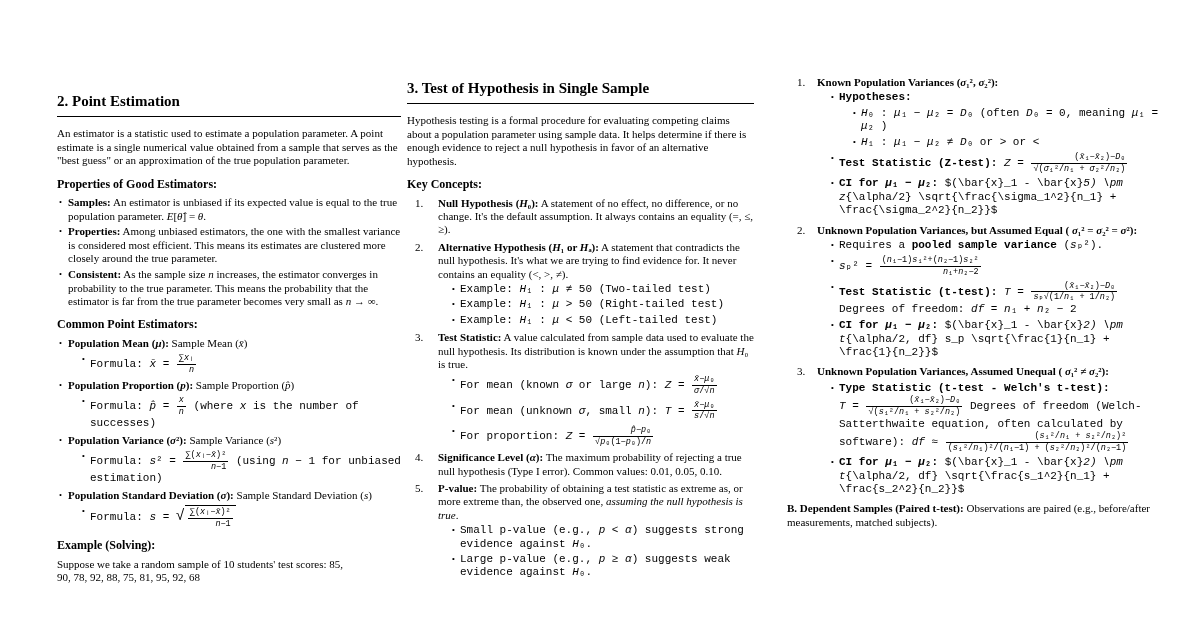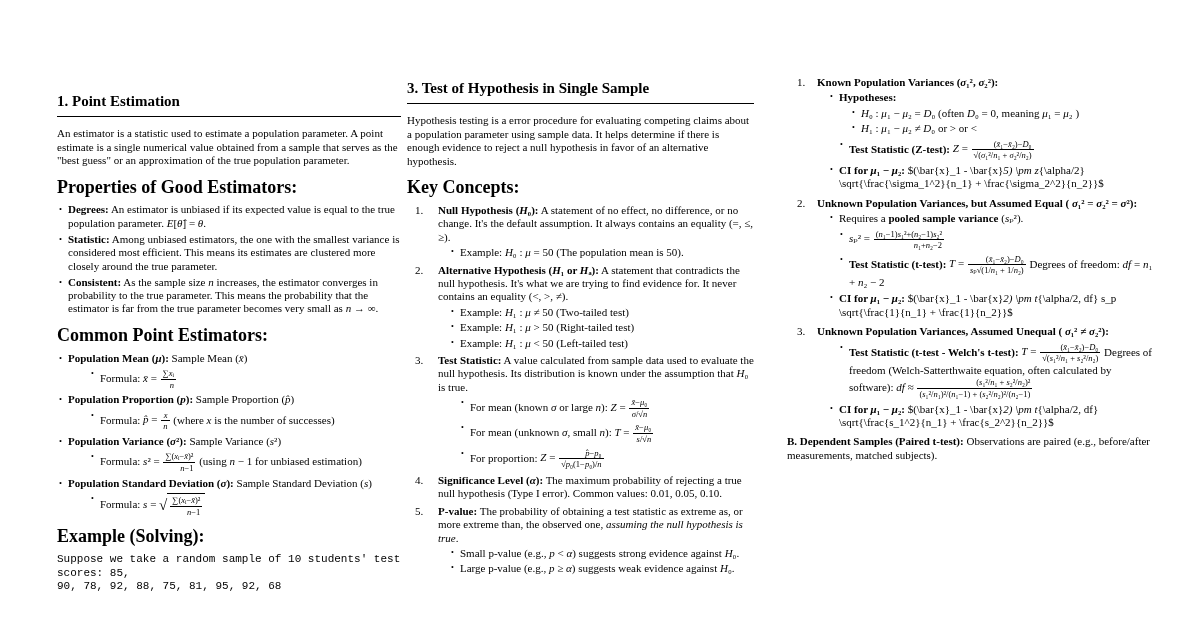--- a/index.html
+++ b/index.html
@@ -5,58 +5,58 @@
   html,body{margin:0;padding:0;background:#fff;}
   .page{position:relative;width:1191px;height:626px;background:#fff;color:#000;
         font-family:"Liberation Serif","DejaVu Serif",serif;font-size:11px;line-height:1.22;
         overflow:hidden;}
   .col{position:absolute;}
   .colL{left:57px;top:92px;width:344px;}
   .colM{left:407px;top:79px;width:347px;}
   .colR{left:787px;top:76px;width:378px;}
   h1{font-size:15px;margin:0;font-weight:bold;}
   .rule{border-top:1.8px solid #000;margin:6px 0 10px 0;height:0;}
-  h2{font-size:18px;margin:9px 0 5px 0;font-weight:bold;}
+  h2{font-size:12px;margin:9px 0 5px 0;font-weight:bold;}
   p.body{margin:0 0 7px 0;}
-  .blk{display:block;font-family:Liberation Mono, monospace;}
+  .blk{display:block;}
   ul{list-style:none;margin:0 0 4px 0;padding:0;}
   .li1{position:relative;padding-left:11px;margin:0 0 2.5px 0;}
   .li1::before{content:"\2022";position:absolute;left:2px;top:1px;font-size:8.5px;}
-  .b2{padding-left:12px;margin:2px 0 2px 0;}
+  .b2{padding-left:12px;margin:2px 0 2px 0;font-family:Liberation Mono, monospace;}
   .li2{position:relative;padding-left:10px;margin:0 0 2px 0;}
   .li2::before{content:"\2022";position:absolute;left:1px;top:1px;font-size:8px;}
   .oli{position:relative;padding-left:31px;margin:0 0 4px 0;}
   .onum{position:absolute;left:8px;top:0;}
   .colR .oli{padding-left:30px;margin:0 0 6px 0;}
   .colR .onum{left:10px;}
-  .fline{margin:3px 10px;}
+  .fline{margin:3px 0;}
   .math{white-space:nowrap;}
   .frac{display:inline-block;vertical-align:middle;text-align:right;
         font-size:8.5px;line-height:1.25;margin:0 1px;}
   .frac .num{display:block;border-bottom:0.9px solid #000;padding:0 2px;}
   .frac .den{display:block;padding:0 2px;}
   .sqrt{display:inline-flex;align-items:center;vertical-align:middle;}
   .rsign{font-size:15px;font-style:normal;}
   .rad{display:inline-block;border-top:0.9px solid #000;padding:1px 2px 0 2px;}
   b i, i b{font-weight:bold;}
 </style>
 </head>
 <body>
 
 <div class="page">
 
   <section class="col colL">
-    <h1>1. Point Estimation</h1>
+    <h1>2. Point Estimation</h1>
     <div class="rule"></div>
     <p class="body">An estimator is a statistic used to estimate a population parameter. A point estimate is a single numerical value obtained from a sample that serves as the "best guess" or an approximation of the true population parameter.</p>
 
     <h2>Properties of Good Estimators:</h2>
     <ul>
-      <li class="li1"><b>Degrees:</b> <span>An estimator is unbiased if its expected value is equal to the true population parameter. <i>E</i>[<i>θ̂</i>] = <i>θ</i>.</span></li>
-      <li class="li1"><b>Statistic:</b> <span>Among unbiased estimators, the one with the smallest variance is considered most efficient. This means its estimates are clustered more closely around the true parameter.</span></li>
+      <li class="li1"><b>Samples:</b> <span>An estimator is unbiased if its expected value is equal to the true population parameter. <i>E</i>[<i>θ̂</i>] = <i>θ</i>.</span></li>
+      <li class="li1"><b>Properties:</b> <span>Among unbiased estimators, the one with the smallest variance is considered most efficient. This means its estimates are clustered more closely around the true parameter.</span></li>
       <li class="li1"><b>Consistent:</b> <span>As the sample size <i>n</i> increases, the estimator converges in probability to the true parameter. This means the probability that the estimator is far from the true parameter becomes very small as <i>n</i> → ∞.</span></li>
     </ul>
 
     <h2>Common Point Estimators:</h2>
     <ul>
       <li class="li1">
         <b>Population Mean (<i>μ</i>):</b> <span>Sample Mean (<i>x̄</i>)</span>
         <ul class="b2">
             <li class="li2 fline">
           <span>Formula:</span>
@@ -105,30 +105,27 @@
     <h2>Example (Solving):</h2>
     <p class="body">
       <span class="blk">Suppose we take a random sample of 10 students' test scores: 85,</span>
       <span class="blk">90, 78, 92, 88, 75, 81, 95, 92, 68</span>
     </p>
   </section>
 
   <section class="col colM">
     <h1>3. Test of Hypothesis in Single Sample</h1>
     <div class="rule"></div>
-    <p class="body">Hypothesis testing is a error procedure for evaluating competing claims about a population parameter using sample data. It helps determine if there is enough evidence to reject a null hypothesis in favor of an alternative hypothesis.</p>
+    <p class="body">Hypothesis testing is a formal procedure for evaluating competing claims about a population parameter using sample data. It helps determine if there is enough evidence to reject a null hypothesis in favor of an alternative hypothesis.</p>
     <h2>Key Concepts:</h2>
 
     <div class="oli">
       <span class="onum">1.</span>
       <div>
         <b>Null Hypothesis (<i>H</i>₀):</b> <span>A statement of no effect, no difference, or no change. It's the default assumption. It always contains an equality (=, ≤, ≥).</span>
-        <ul class="b2">
-          <li class="li2">Example: <i>H</i>₀ : <i>μ</i> = 50 (The population mean is 50).</li>
-        </ul>
       </div>
     </div>
 
     <div class="oli">
       <span class="onum">2.</span>
       <div>
         <b>Alternative Hypothesis (<i>H</i>₁ or <i>H</i>ₐ):</b> <span>A statement that contradicts the null hypothesis. It's what we are trying to find evidence for. It never contains an equality (&lt;, &gt;, ≠).</span>
         <ul class="b2">
           <li class="li2">Example: <i>H</i>₁ : <i>μ</i> ≠ 50 (Two-tailed test)</li>
           <li class="li2">Example: <i>H</i>₁ : <i>μ</i> &gt; 50 (Right-tailed test)</li>
@@ -230,21 +227,21 @@
         </ul>
       </div>
     </div>
 
     <div class="oli">
       <span class="onum">3.</span>
       <div>
         <b>Unknown Population Variances, Assumed Unequal ( <i>σ</i>₁² ≠ <i>σ</i>₂²):</b>
         <ul class="b2">
           <li class="li2 fline">
-            <b>Test Statistic (t-test - Welch's t-test):</b>
+            <b>Type Statistic (t-test - Welch's t-test):</b>
             <span class="math"><span><i>T</i> =</span>
               <span class="frac"><span class="num">(<i>x̄</i>₁−<i>x̄</i>₂)−<i>D</i>₀</span><span class="den">√(<i>s</i>₁²/<i>n</i>₁ + <i>s</i>₂²/<i>n</i>₂)</span></span></span>
             <span>Degrees of freedom (Welch-Satterthwaite equation, often calculated by software):</span>
             <span class="math"><span><i>df</i> ≈</span>
               <span class="frac"><span class="num">(<i>s</i>₁²/<i>n</i>₁ + <i>s</i>₂²/<i>n</i>₂)²</span><span class="den">(<i>s</i>₁²/<i>n</i>₁)²/(<i>n</i>₁−1) + (<i>s</i>₂²/<i>n</i>₂)²/(<i>n</i>₂−1)</span></span></span>
           </li>
           <li class="li2">
             <b>CI for <i>μ</i>₁ − <i>μ</i>₂:</b>
             <span>$(\bar{x}_1 - \bar{x}<i>2) \pm t</i>{\alpha/2, df} \sqrt{\frac{s_1^2}{n_1} + \frac{s_2^2}{n_2}}$</span>
           </li>

